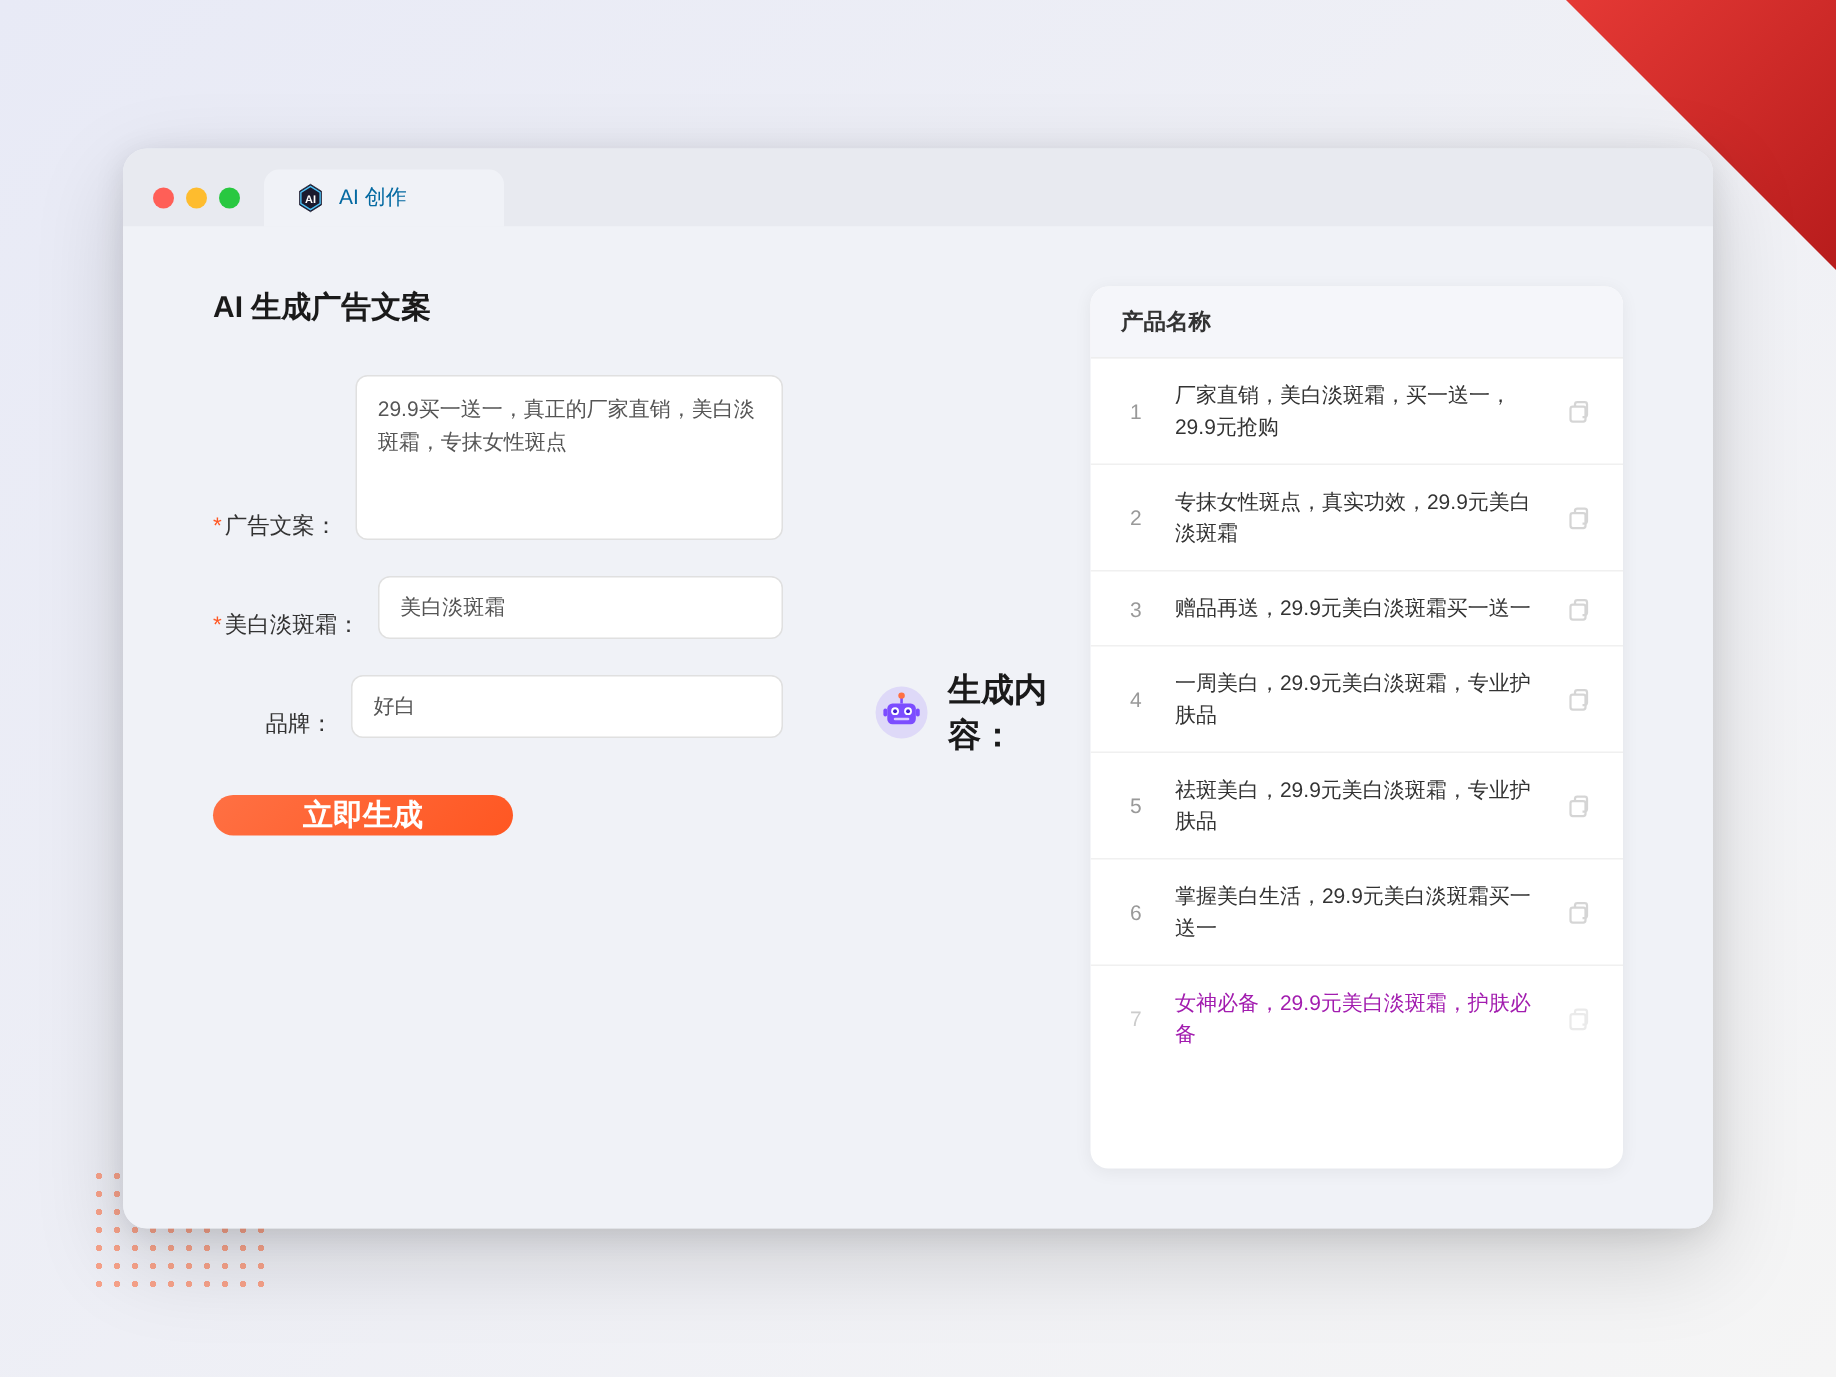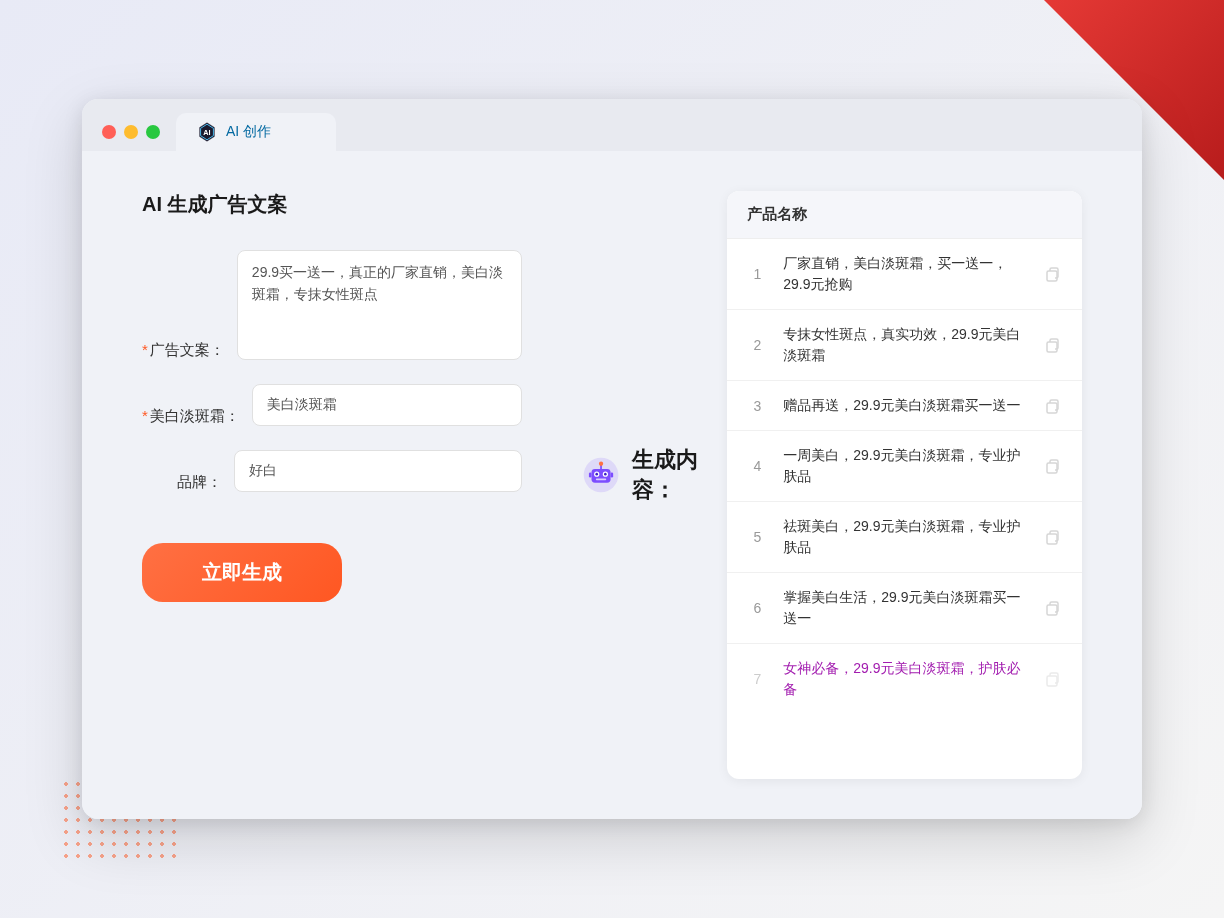--- a/index.html
+++ b/index.html
@@ -158,26 +158,26 @@
 
     .form-input-single {
       height: 42px;
     }
 
     .generate-btn {
       background: linear-gradient(135deg, #ff7043, #ff5722);
       color: white;
       border: none;
       border-radius: 21px;
-      padding: 16px 40px;
+      padding: 0 40px;
       font-size: 20px;
       font-weight: 600;
       cursor: pointer;
       width: 200px;
-      margin-top: 27px;
+      margin-top: 14px;
       font-family: inherit;
     }
 
     
     .right-panel {
       flex: 1;
       display: flex;
       flex-direction: row;
       gap: 0;
     }

